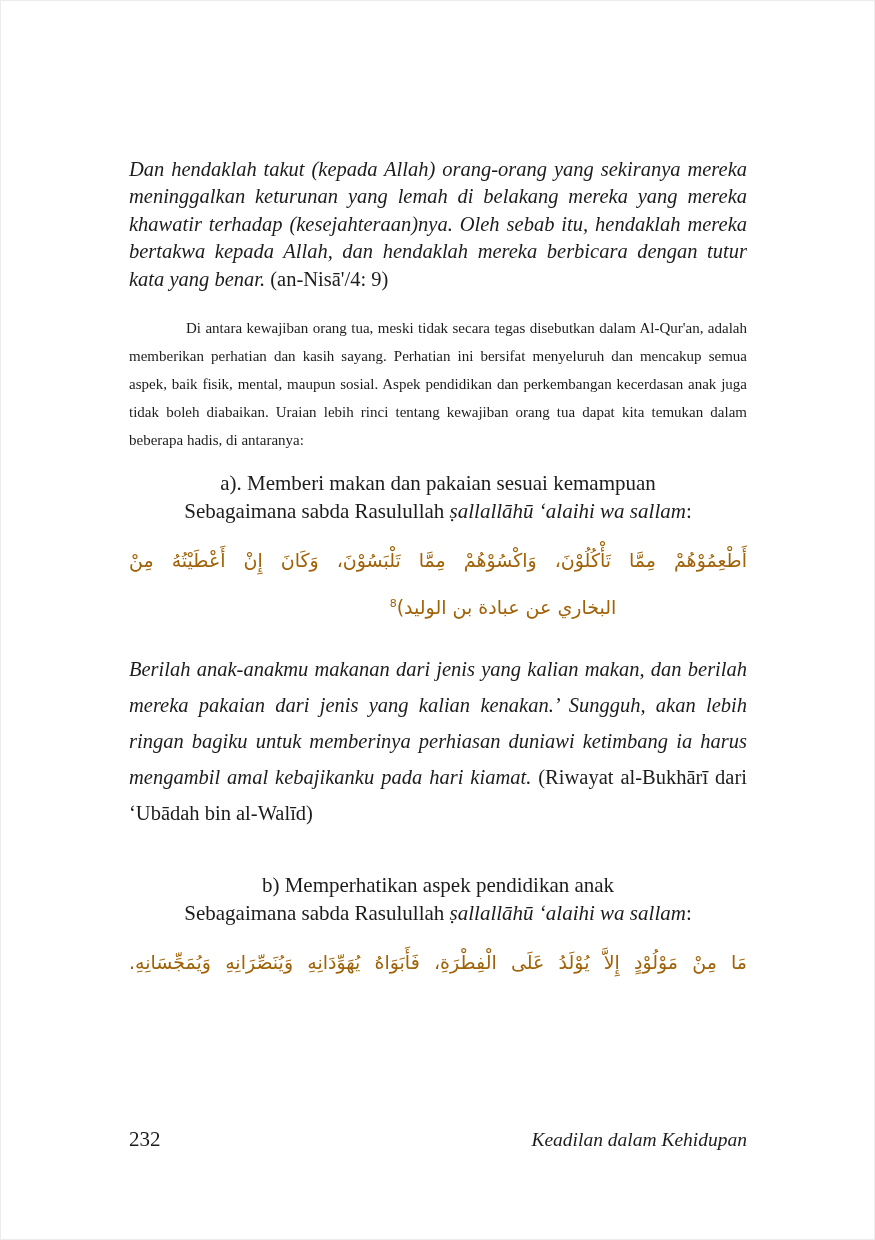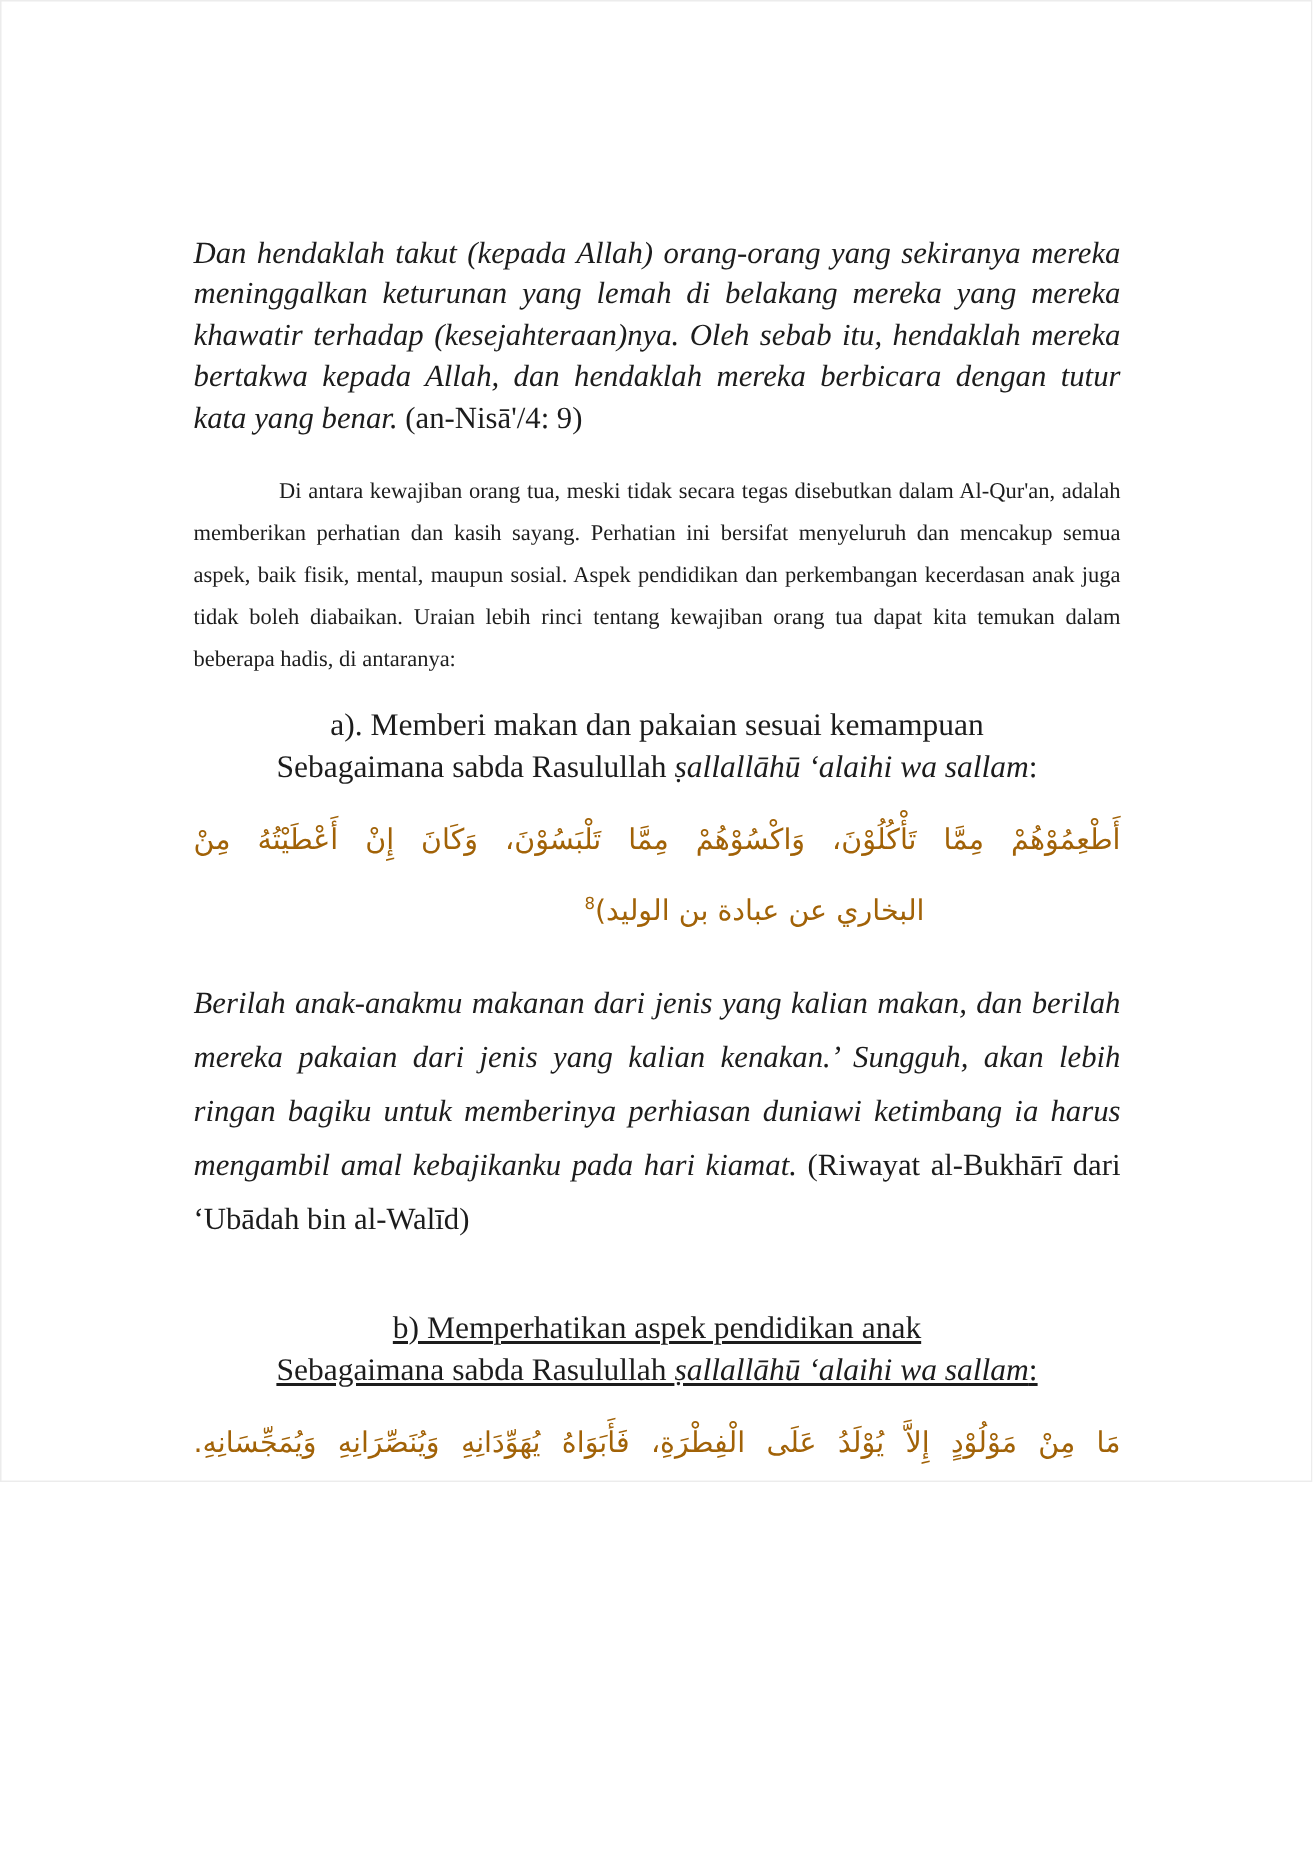--- a/index.html
+++ b/index.html
@@ -3,21 +3,21 @@
 <meta charset="utf-8">
 <style>
   html, body {
     margin: 0;
     padding: 0;
     background: #ffffff;
   }
   .page {
     position: relative;
     width: 875px;
-    height: 988px;
+    height: 1240px;
     box-sizing: border-box;
     background: #ffffff;
     border: 1px solid #ececec;
     padding: 134px 127px 0 128px;
     font-family: "Liberation Serif", serif;
     color: #1c1c1c;
     overflow: hidden;
   }
   .quote {
     font-style: italic;
@@ -64,21 +64,21 @@
 
   .translation {
     margin-top: 20px;
     font-style: italic;
     font-size: 20.5px;
     line-height: 36px;
     text-align: justify;
   }
   .translation .src { font-style: normal; }
 
-  .section-b { margin-top: 40px; text-decoration: underline; }
+  .section-b { margin-top: 40px; }
 
   .footer {
     position: absolute;
     left: 128px;
     right: 127px;
     top: 1126px;
     display: flex;
     justify-content: space-between;
     align-items: baseline;
   }
@@ -113,14 +113,18 @@
 
   <div class="section-b">
     <div class="plain-line">b) Memperhatikan aspek pendidikan anak</div>
     <div class="plain-line"><span>Sebagaimana sabda Rasulullah </span><span class="intro-italic">ṣallallāhū ‘alaihi wa sallam</span><span>:</span></div>
   </div>
 
   <div class="arabic">
     <div class="line-just">مَا مِنْ مَوْلُوْدٍ إِلاَّ يُوْلَدُ عَلَى الْفِطْرَةِ، فَأَبَوَاهُ يُهَوِّدَانِهِ وَيُنَصِّرَانِهِ وَيُمَجِّسَانِهِ.</div>
   </div>
 
+  <div class="footer">
+    <span class="page-number">232</span>
+    <span class="running-title">Keadilan dalam Kehidupan</span>
+  </div>
 
 </div>
 
 </body></html>

